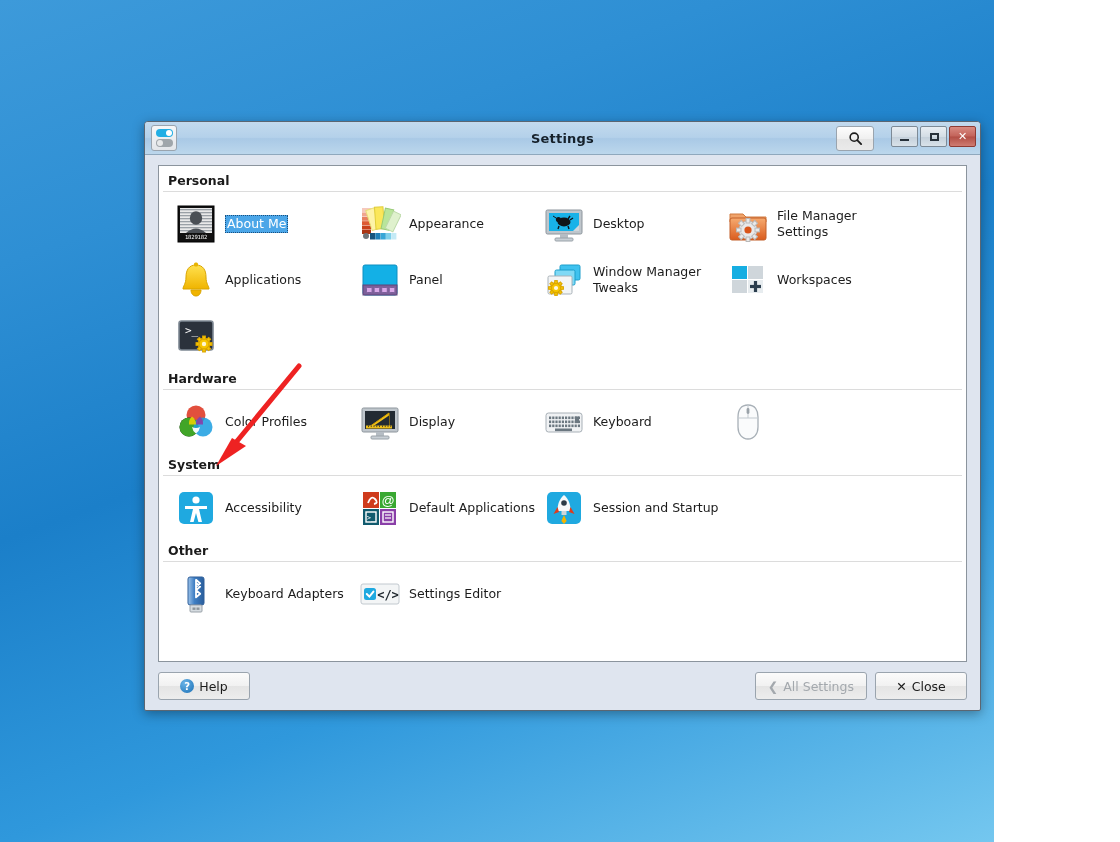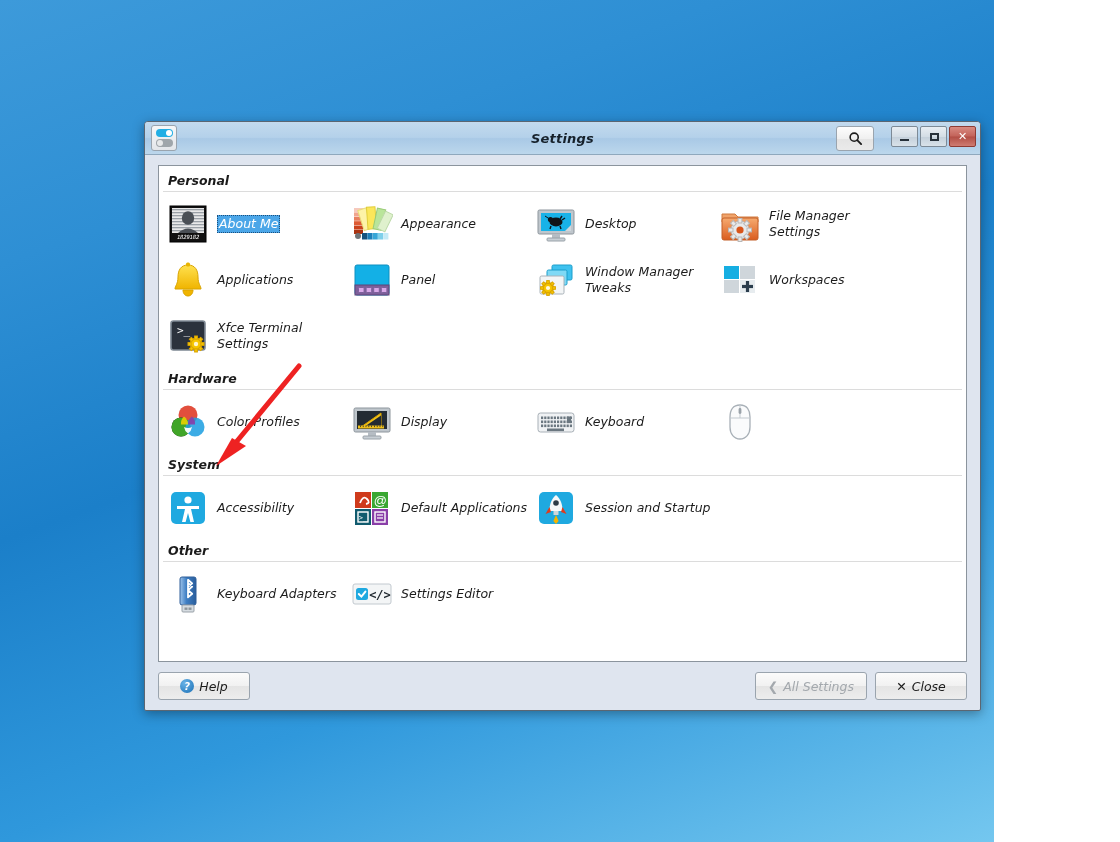--- a/index.html
+++ b/index.html
@@ -6,21 +6,20 @@
   html, body {
     margin: 0; padding: 0;
     width: 1120px; height: 842px;
     overflow: hidden;
     font-family: "DejaVu Sans", "Liberation Sans", sans-serif;
   }
   #desktop {
     position: relative;
     width: 994px; height: 842px;
     background: linear-gradient(160deg, #3d9ada 0%, #2e8fd4 22%, #1b7fc9 45%, #2f98dc 70%, #74c7ef 100%);
-    font-style: italic;
   }
 
   
   #window {
     position: absolute;
     left: 144px; top: 121px;
     width: 837px; height: 590px;
     background: #dfe5ef;
     border: 1px solid #5b6672;
     border-radius: 4px 4px 2px 2px;
@@ -92,21 +91,21 @@
     overflow: hidden;
     position: relative;
   }
   .section { padding: 0; }
   .sec-head {
     font-size: 12.5px; font-weight: bold; color: #1b1b1b;
     padding: 7px 12px 3px 9px;
   }
   .sec-rule { height: 1px; background: #dcdcdc; margin: 0 4px 4px 4px; }
 
-  .grid { display: grid; grid-template-columns: repeat(4, 184px); }
+  .grid { display: grid; grid-template-columns: repeat(4, 184px); margin-left: 8px; }
   .cell {
     display: flex; align-items: center; gap: 8px;
     height: 56px; padding-left: 8px;
     cursor: pointer;
   }
   .ico { width: 42px; height: 42px; flex: 0 0 42px; position: relative; }
   .clabel { font-size: 12.5px; color: #1c1c1c; line-height: 1.32; }
 
   
   .clabel.selected {
@@ -344,21 +343,20 @@
                       <rect x="-1.4" y="-8" width="2.8" height="3.2" fill="#f7c600" stroke="#d9a400" transform="rotate(45)"></rect>
                       <rect x="-1.4" y="-8" width="2.8" height="3.2" fill="#f7c600" stroke="#d9a400" transform="rotate(90)"></rect>
                       <rect x="-1.4" y="-8" width="2.8" height="3.2" fill="#f7c600" stroke="#d9a400" transform="rotate(135)"></rect>
                       <rect x="-1.4" y="-8" width="2.8" height="3.2" fill="#f7c600" stroke="#d9a400" transform="rotate(180)"></rect>
                       <rect x="-1.4" y="-8" width="2.8" height="3.2" fill="#f7c600" stroke="#d9a400" transform="rotate(225)"></rect>
                       <rect x="-1.4" y="-8" width="2.8" height="3.2" fill="#f7c600" stroke="#d9a400" transform="rotate(270)"></rect>
                       <rect x="-1.4" y="-8" width="2.8" height="3.2" fill="#f7c600" stroke="#d9a400" transform="rotate(315)"></rect>
           <circle r="2.2" fill="#fff6d0"></circle>
         </g>
       </svg></div>
-                <div class="clabel">Xfce Terminal Settings</div>
               </div>
             </div>
           </div>
           <div class="section">
             <div class="sec-head">Hardware</div>
             <div class="sec-rule"></div>
             <div class="grid">
               <div class="cell">
                 <div class="ico"><svg viewBox="0 0 42 42" width="42" height="42">
         <circle cx="21" cy="14" r="9.5" fill="#e0402c" opacity=".92"></circle>

